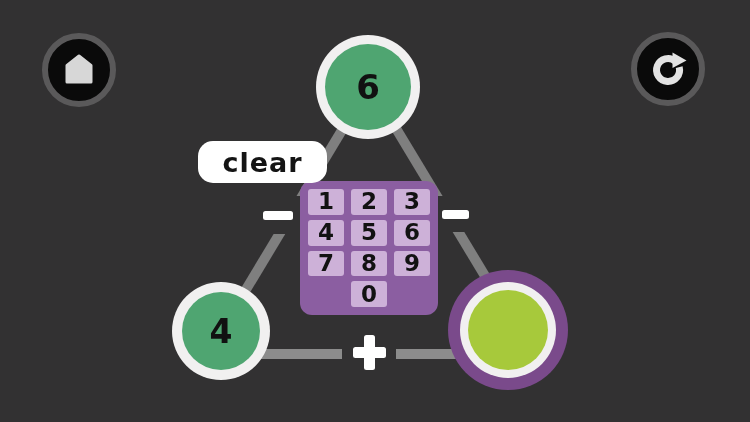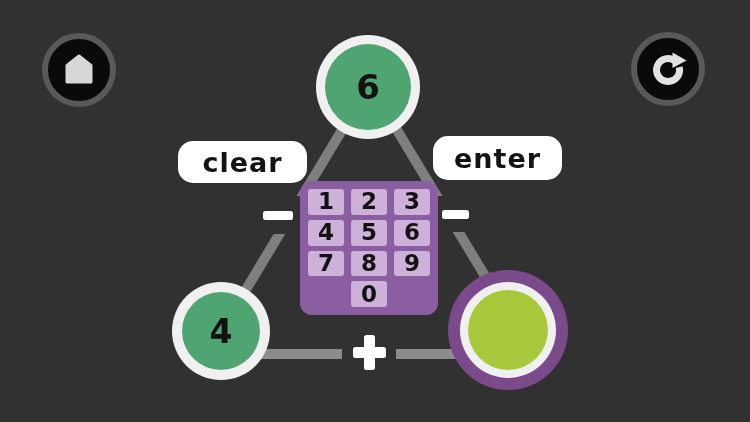--- a/index.html
+++ b/index.html
@@ -31,21 +31,21 @@
     background:#cdb1d8;border-radius:3px;display:flex;align-items:center;
     justify-content:center;font-size:23px;font-weight:bold;color:#121212;
     cursor:pointer;user-select:none;line-height:1;
   }
   .key-0{grid-column:2;}
   
   .pill{
     position:absolute;background:#ffffff;border-radius:15px;z-index:5;
     display:flex;align-items:center;justify-content:center;
     font-weight:bold;font-size:27px;color:#141414;letter-spacing:1px;
-    cursor:pointer;user-select:none;
+    cursor:pointer;user-select:none;margin-left:20px;
   }
   .pill-clear{left:178px;top:141px;width:129px;height:42px;}
   .pill-enter{left:433px;top:136px;width:129px;height:44px;}
   
   .node{position:absolute;border-radius:50%;z-index:6;}
   .node-top{left:316px;top:35px;width:104px;height:104px;background:#f1f0f0;}
   .node-left{left:172px;top:282px;width:98px;height:98px;background:#f1f0f0;}
   .node-answer{left:448px;top:270px;width:120px;height:120px;background:#7a4a8b;}
   .core{
     position:absolute;border-radius:50%;background:#4fa571;
@@ -94,23 +94,20 @@
     <div class="key">6</div>
     <div class="key">7</div>
     <div class="key">8</div>
     <div class="key">9</div>
     <div class="key key-0">0</div>
   </div>
 
   <div class="pill pill-clear">
     <span>clear</span>
   </div>
-  <div class="pill pill-enter">
-    <span>enter</span>
-  </div>
 
   <div class="node node-top">
     <div class="core core-top">6</div>
   </div>
 
   <div class="node node-left">
     <div class="core core-left">4</div>
   </div>
 
   <div class="node node-answer">

